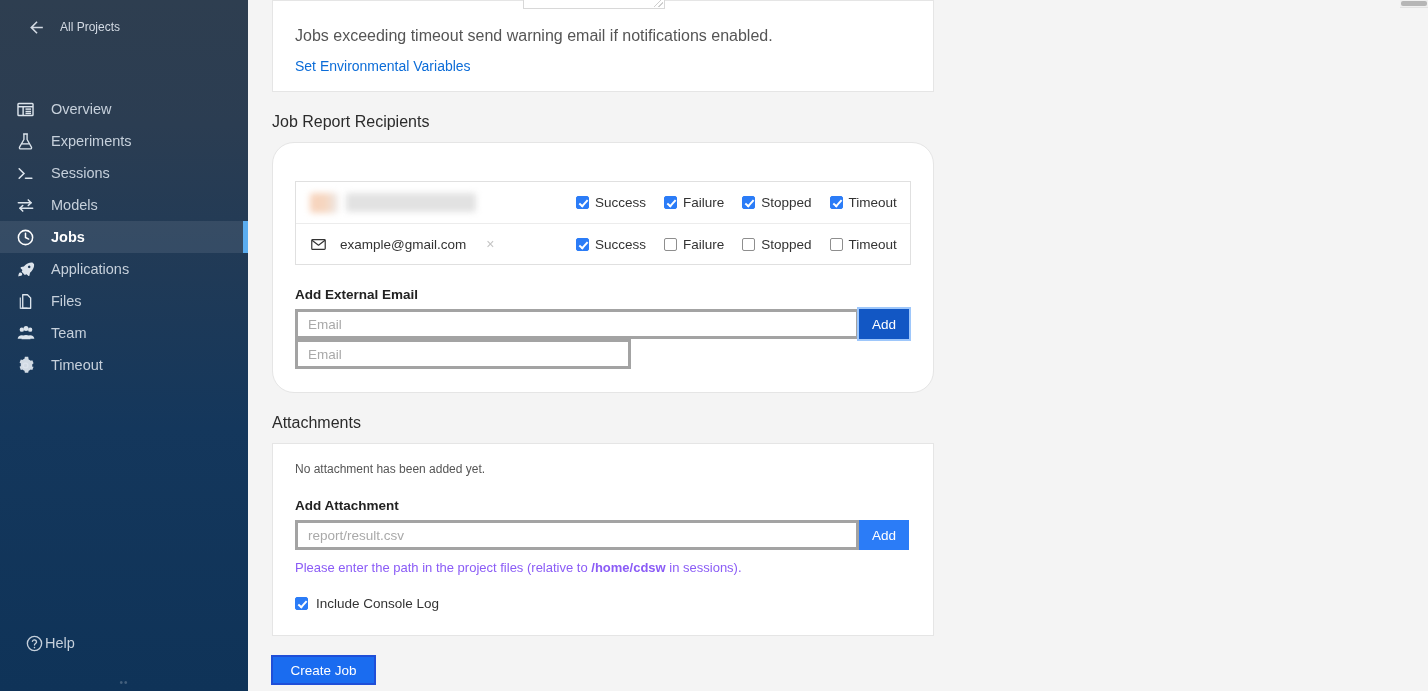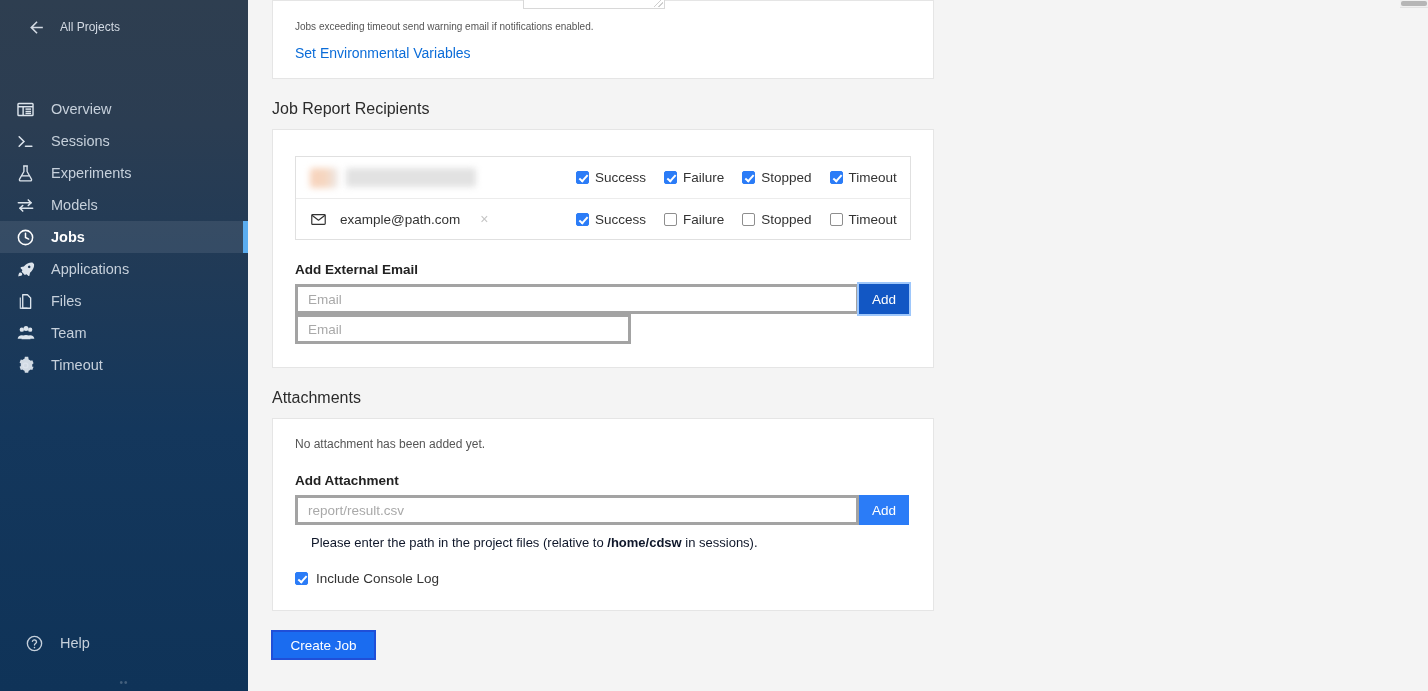--- a/index.html
+++ b/index.html
@@ -39,21 +39,21 @@
     background: rgba(255,255,255,0.09);
     color: #ffffff; font-weight: bold;
   }
   .nav-item.active .ico { color: #ffffff; }
   .nav-item.active::after {
     content: ""; position: absolute; right: 0; top: 0;
     width: 5px; height: 100%; background: #5badf0;
   }
   .nav-spacer { flex: 1 1 auto; }
   .help-item {
-    display: flex; align-items: center; gap: 15px;
+    display: flex; align-items: center; 
     height: 32px; padding-left: 24px; color: #c6d0db;
     font-size: 14.5px; cursor: pointer; margin-bottom: 18px;
   }
   .help-item .ico { width: 21px; height: 21px; display:flex; align-items:center; justify-content:center; }
   .sidebar-foot {
     height: 14px; display:flex; align-items:flex-start; justify-content:center;
     color: rgba(255,255,255,0.22); font-size: 10px; letter-spacing: 1px;
   }
 
   
@@ -77,32 +77,32 @@
   .card-top { padding: 0 22px 16px 22px; }
   .partial-textarea {
     position: absolute; left: 250px; top: -40px; width: 142px; height: 48px;
     background: #ffffff; border: 1px solid #d8d8d8;
   }
   .resize-handle {
     position: absolute; right: 1px; bottom: 1px; width: 9px; height: 9px;
     background: linear-gradient(135deg, transparent 45%, #cfcfcf 45%, #cfcfcf 55%, transparent 55%),
                 linear-gradient(135deg, transparent 70%, #cfcfcf 70%, #cfcfcf 80%, transparent 80%);
   }
-  .hint-text { font-size: 10px; color: #555; padding-top: 20px; }
+  .hint-text { font-size: 16px; color: #555; padding-top: 26px; }
   .link-blue {
     display: inline-block; margin-top: 13px;
     font-size: 14px; color: #0b6cd8; cursor: pointer;
   }
 
   .section-title {
     font-size: 16px; color: #2b2b2b; margin: 21px 0 11px 0; font-weight: normal;
   }
 
   
-  .recip-card { padding: 26px 22px 23px 22px; }
+  .recip-card { padding: 38px 22px 23px 22px; border-radius: 22px; }
   .recip-table { border: 1px solid #e0e0e0; background: #fff; }
   .recip-row {
     display: flex; align-items: center; height: 41px; padding: 0 12px 0 14px;
   }
   .recip-row + .recip-row { border-top: 1px solid #ececec; }
   .recip-left { display: flex; align-items: center; gap: 12px; width: 266px; }
   .mail-ico { width: 18px; height: 18px; color: #3a3a3a; display:flex; align-items:center; }
   .recip-name { font-size: 13.5px; color: #333; }
   .remove-x { font-size: 14px; color: #c4c4c4; margin-left: 8px; cursor: pointer; }
   .blur-avatar {
@@ -150,21 +150,21 @@
     font-family: "Liberation Sans", sans-serif;
   }
   .btn-add.focused {
     background: #1257c4; outline: 2px solid #9ec7fb; outline-offset: 0;
   }
   .txt-short { width: 336px; height: 30px; }
 
   
   .attach-card { padding: 18px 22px 24px 22px; }
   .small-note { font-size: 12px; color: #555; }
-  .path-note { font-size: 13px; color: #0f172a; margin-top: 10px; margin-left: 16px; }
+  .path-note { font-size: 13px; color: #8b5cf6; margin-top: 10px; }
   .path-note b { font-weight: bold; }
   .console-row {
     display: flex; align-items: center; gap: 8px; margin-top: 21px;
     font-size: 13.5px; color: #333; cursor: pointer;
   }
 
   .create-wrap { margin-top: 20px; }
   .btn-create {
     width: 103px; height: 28px; background: #1a6cf0; color: #fff;
     border: none; font-size: 13.5px; cursor: pointer;
@@ -204,36 +204,36 @@
             <line x1="12" y1="11.5" x2="19" y2="11.5"></line>
             <line x1="12" y1="14.5" x2="19" y2="14.5"></line>
             <line x1="12" y1="17" x2="19" y2="17"></line>
           </svg>
         </span>
         <span>Overview</span>
       </div>
 
       <div class="nav-item">
         <span class="ico">
+          <svg width="19" height="19" viewBox="0 0 24 24" fill="none" stroke="currentColor" stroke-width="1.7" stroke-linejoin="round">
+            <path d="M9 2.5h6M10 2.5v7L4.5 19a1.6 1.6 0 0 0 1.4 2.4h12.2A1.6 1.6 0 0 0 19.5 19L14 9.5v-7"></path>
+            <line x1="7.3" y1="15" x2="16.7" y2="15"></line>
+          </svg>
+        </span>
+        <span>Experiments</span>
+      </div>
+
+      <div class="nav-item">
+        <span class="ico">
           <svg width="19" height="19" viewBox="0 0 24 24" fill="none" stroke="currentColor" stroke-width="2" stroke-linecap="round">
             <polyline points="4,6 10,12 4,18"></polyline>
             <line x1="12" y1="18" x2="20" y2="18"></line>
           </svg>
         </span>
         <span>Sessions</span>
-      </div>
-
-      <div class="nav-item">
-        <span class="ico">
-          <svg width="19" height="19" viewBox="0 0 24 24" fill="none" stroke="currentColor" stroke-width="1.7" stroke-linejoin="round">
-            <path d="M9 2.5h6M10 2.5v7L4.5 19a1.6 1.6 0 0 0 1.4 2.4h12.2A1.6 1.6 0 0 0 19.5 19L14 9.5v-7"></path>
-            <line x1="7.3" y1="15" x2="16.7" y2="15"></line>
-          </svg>
-        </span>
-        <span>Experiments</span>
       </div>
 
       <div class="nav-item">
         <span class="ico">
           <svg width="19" height="19" viewBox="0 0 24 24" fill="none" stroke="currentColor" stroke-width="2" stroke-linecap="round" stroke-linejoin="round">
             <line x1="3" y1="8.5" x2="19" y2="8.5"></line>
             <polyline points="15.5,5 19,8.5 15.5,12"></polyline>
             <line x1="21" y1="15.5" x2="5" y2="15.5"></line>
             <polyline points="8.5,12 5,15.5 8.5,19"></polyline>
           </svg>
@@ -359,21 +359,21 @@
           </div>
 
           <div class="recip-row">
             <div class="recip-left">
               <span class="mail-ico">
                 <svg width="17" height="17" viewBox="0 0 24 24" fill="none" stroke="#333" stroke-width="1.7" stroke-linejoin="round">
                   <rect x="2.5" y="5" width="19" height="14" rx="1.2"></rect>
                   <polyline points="2.8,6 12,13 21.2,6"></polyline>
                 </svg>
               </span>
-              <span class="recip-name">example@path.com</span>
+              <span class="recip-name">example@gmail.com</span>
               <span class="remove-x">×</span>
             </div>
             <div class="recip-checks">
               <label class="chk-wrap">
                 <span class="cb on"></span>
                 <span>Success</span>
               </label>
               <label class="chk-wrap">
                 <span class="cb"></span>
                 <span>Failure</span>

